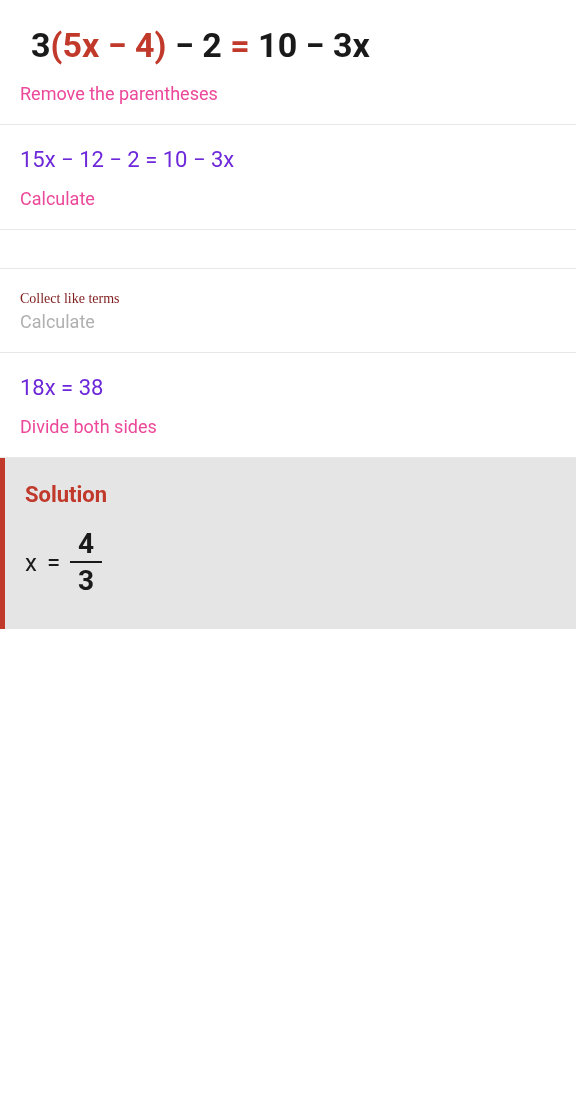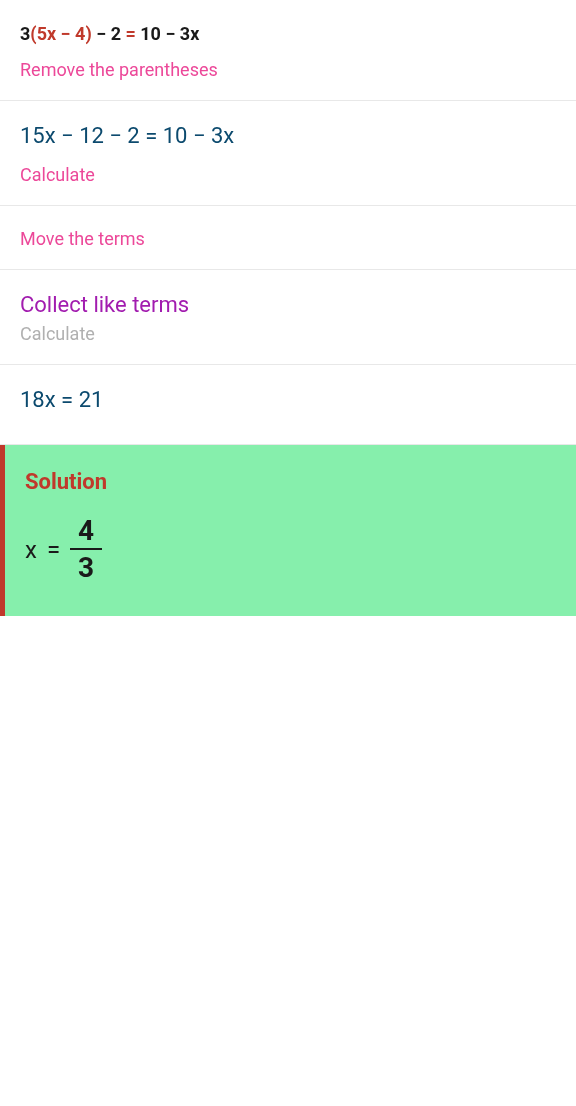--- a/index.html
+++ b/index.html
@@ -21,36 +21,36 @@
       border-bottom: 1px solid #e8e8e8;
     }
 
     .step:last-of-type {
       border-bottom: none;
     }
 
     .equation {
       font-size: 22px;
       font-weight: 400;
-      color: #0c4a6e;
+      color: #6d28d9;
       margin-bottom: 10px;
       line-height: 1.4;
     }
 
     .hint {
       font-size: 18px;
       color: #ec4899;
       font-weight: 400;
       line-height: 1.4;
     }
 
     .solution-section {
       padding: 24px 20px 30px 20px;
       border-left: 5px solid #c0392b;
-      background: #86efac;
+      background: #e5e5e5;
     }
 
     .solution-label {
       font-size: 22px;
       font-weight: 700;
       color: #c0392b;
       margin-bottom: 20px;
     }
 
     .solution-fraction {
@@ -92,56 +92,57 @@
 
     .fraction-den {
       font-size: 28px;
       font-weight: 700;
       color: #1a1a1a;
       padding: 0 8px;
       line-height: 1.3;
     }
 
     .step1-eq {
-      font-size: 18px;
+      font-size: 34px;
       font-weight: 700;
       margin-bottom: 10px;
       line-height: 1.5;
+      margin-left: 11px;
     }
   </style>
 </head>
 <body>
 
 <div class="step">
   <div class="step1-eq">
     <span>3</span><span style="color:#c0392b;font-weight:700;">(</span><span style="color:#c0392b;font-weight:700;">5x</span><span style="color:#c0392b;font-weight:700;"> − 4</span><span style="color:#c0392b;font-weight:700;">)</span><span style="font-weight:700;"> − 2 </span><span style="color:#c0392b;font-weight:700;">=</span><span style="font-weight:700;"> 10 − 3x</span>
   </div>
   <div class="hint">Remove the parentheses</div>
 </div>
 
 <div class="step">
   <div class="equation">
     15x − 12 − 2 = 10 − 3x
   </div>
   <div class="hint">Calculate</div>
 </div>
 
 <div class="step">
-  <div class="hint">Move the terms</div>
 </div>
 
 <div class="step">
-  <div class="hint" style="color:#a21caf;font-size:22px;line-height:1.4;">Collect like terms</div>
+  <div class="hint" style="color:#7f1d1d;font-size:14px;line-height:1.4;font-family:Liberation Serif, serif;">Collect like terms</div>
   <div class="hint" style="color:#b0b0b0;font-size:18px;line-height:1.4;">Calculate</div>
 </div>
 
 <div class="step">
   <div class="equation">
-    18x = 21
+    18x = 38
   </div>
+  <div class="hint">Divide both sides</div>
 </div>
 
 <div class="solution-section">
   <div class="solution-label">Solution</div>
   <div class="solution-fraction">
     <span class="x-label">x</span>
     <span class="equals-sign">=</span>
     <div class="fraction">
       <span class="fraction-num">4</span>
       <span class="fraction-den">3</span>

